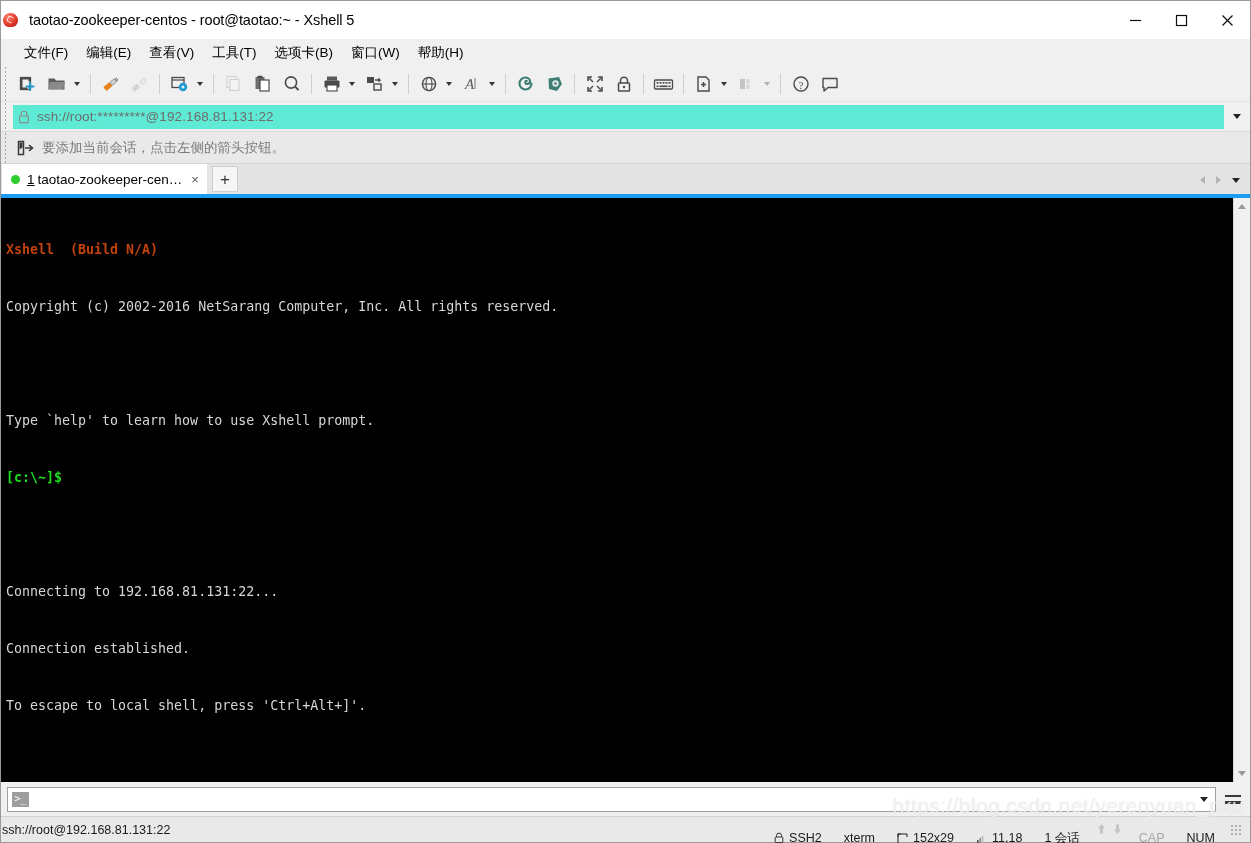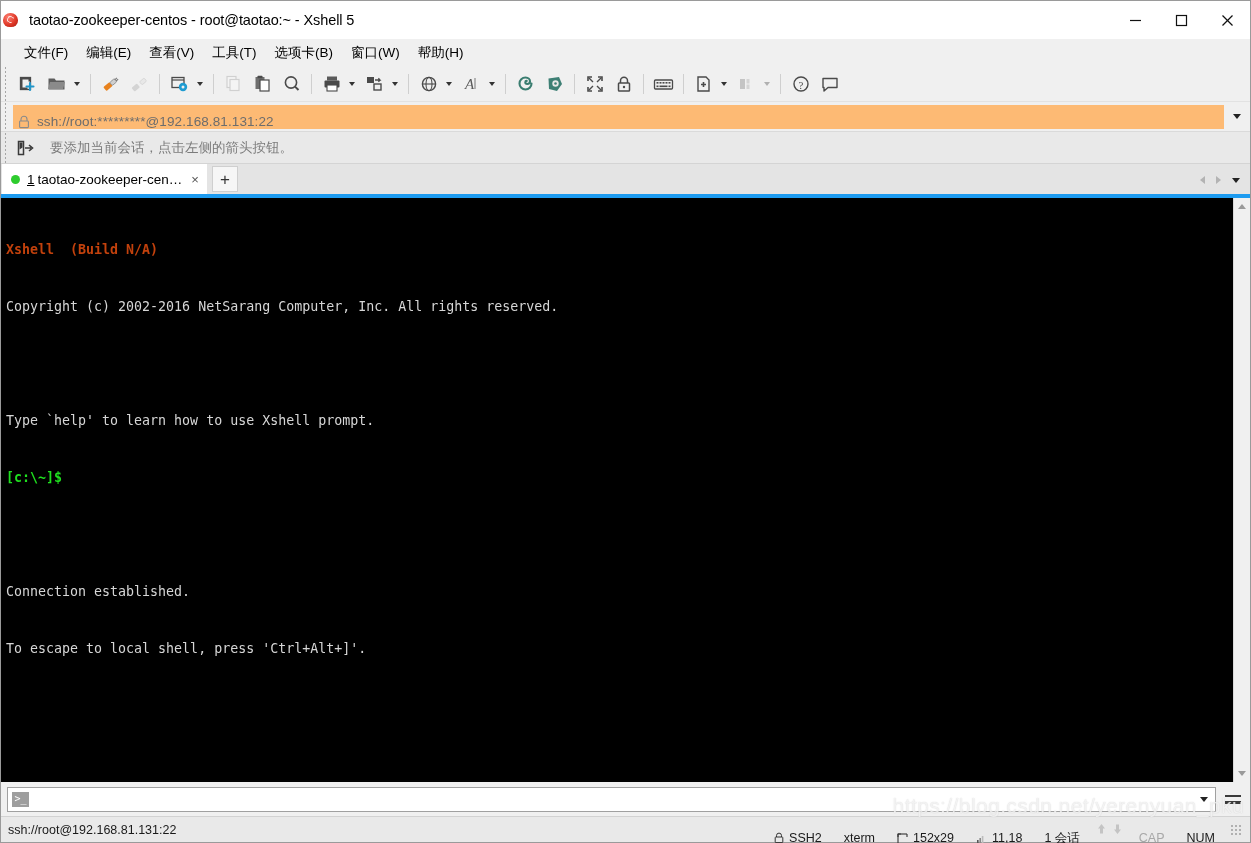--- a/index.html
+++ b/index.html
@@ -106,22 +106,22 @@
 
   
   .addressbar {
     height: 30px; flex: 0 0 30px;
     background: #f0f0f0;
     display: flex; align-items: center;
     border-bottom: 1px solid #dadada;
   }
   .addr-field {
     flex: 1 1 auto; height: 24px;
-    display: flex; align-items: flex-end;
-    background: #fdba74;
+    display: flex; align-items: center;
+    background: #5eead4;
   }
   .addr-lock { margin: 0 7px 0 5px; display: flex; align-items: center; }
   .addr-text {
     font-size: 13.5px; color: #6d6d6d; white-space: nowrap;
     letter-spacing: 0.1px;
   }
   .addr-caret {
     width: 26px; height: 28px; display: flex; align-items: center; justify-content: center;
     flex: 0 0 26px;
   }
@@ -133,21 +133,21 @@
   }
 
   
   .hintbar {
     height: 32px; flex: 0 0 32px;
     background: #e9e9e9;
     display: flex; align-items: center;
     border-bottom: 1px solid #d4d4d4;
   }
   .hint-icon { margin: 0 8px 0 4px; display: flex; align-items: center; }
-  .hint-text { font-size: 13.5px; color: #7b7b7b; white-space: nowrap; margin-left: 8px; }
+  .hint-text { font-size: 13.5px; color: #7b7b7b; white-space: nowrap; }
 
   
   .tabbar {
     height: 34px; flex: 0 0 34px;
     background: #e4e4e4;
     display: flex; align-items: flex-end;
     position: relative;
     border-bottom: 4px solid #1d9bf0;
   }
   .tab {
@@ -287,21 +287,21 @@
   }
 
   
   .statusbar {
     height: 26px; flex: 0 0 26px;
     background: #e9e9e9;
     border-top: 1px solid #d2d2d2;
     display: flex; align-items: center;
     font-size: 12.5px; color: #1a1a1a;
     position: relative;
-    padding-left: 7px;
+    padding-left: 1px;
   }
   .sb-url { font-size: 12.5px; color: #1a1a1a; }
   .sb-right {
     position: absolute; right: 8px; top: 0; height: 26px;
     display: flex; align-items: center; gap: 0px;
   }
   .sb-cell {
     display: flex; align-items: center;
     padding: 0 11px;
     white-space: nowrap;
@@ -626,20 +626,21 @@
   </div>
 
   <div class="term-wrap">
     <div class="terminal">
       <div class="t-line t-bold">Xshell  (Build N/A)</div>
       <div class="t-line t-white">Copyright (c) 2002-2016 NetSarang Computer, Inc. All rights reserved.</div>
       <div class="t-line t-white"></div>
       <div class="t-line t-white">Type `help' to learn how to use Xshell prompt.</div>
       <div class="t-line t-green">[c:\~]$</div>
       <div class="t-line t-white"></div>
+      <div class="t-line t-white">Connecting to 192.168.81.131:22...</div>
       <div class="t-line t-white">Connection established.</div>
       <div class="t-line t-white">To escape to local shell, press 'Ctrl+Alt+]'.</div>
       <div class="t-line t-white"></div>
       
     </div>
     <div class="term-scroll">
       <div class="ts-arrow up">
           <i></i>
         </div>
       <div class="ts-track"></div>

